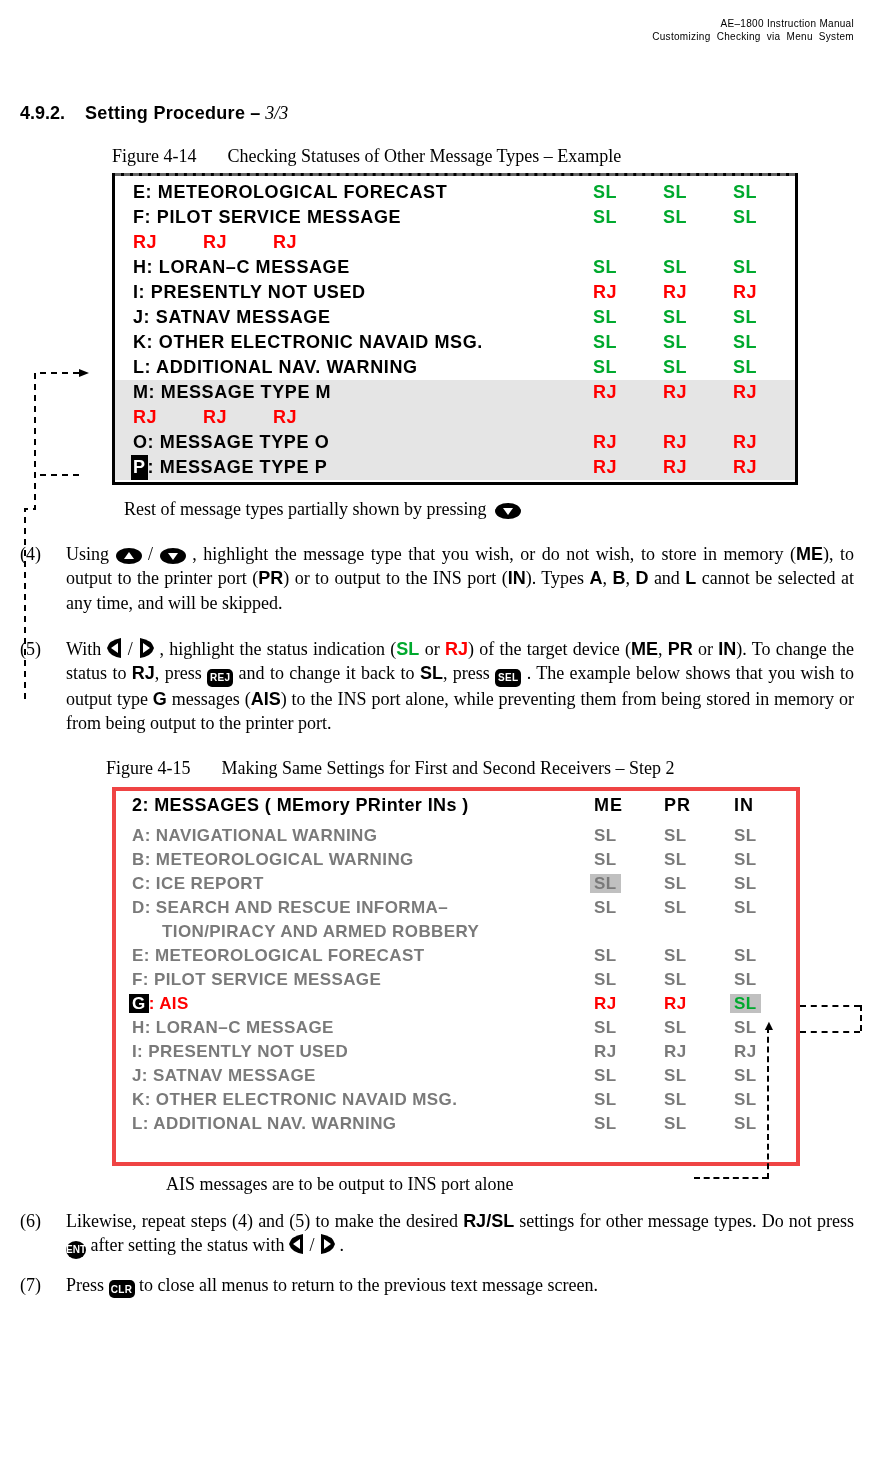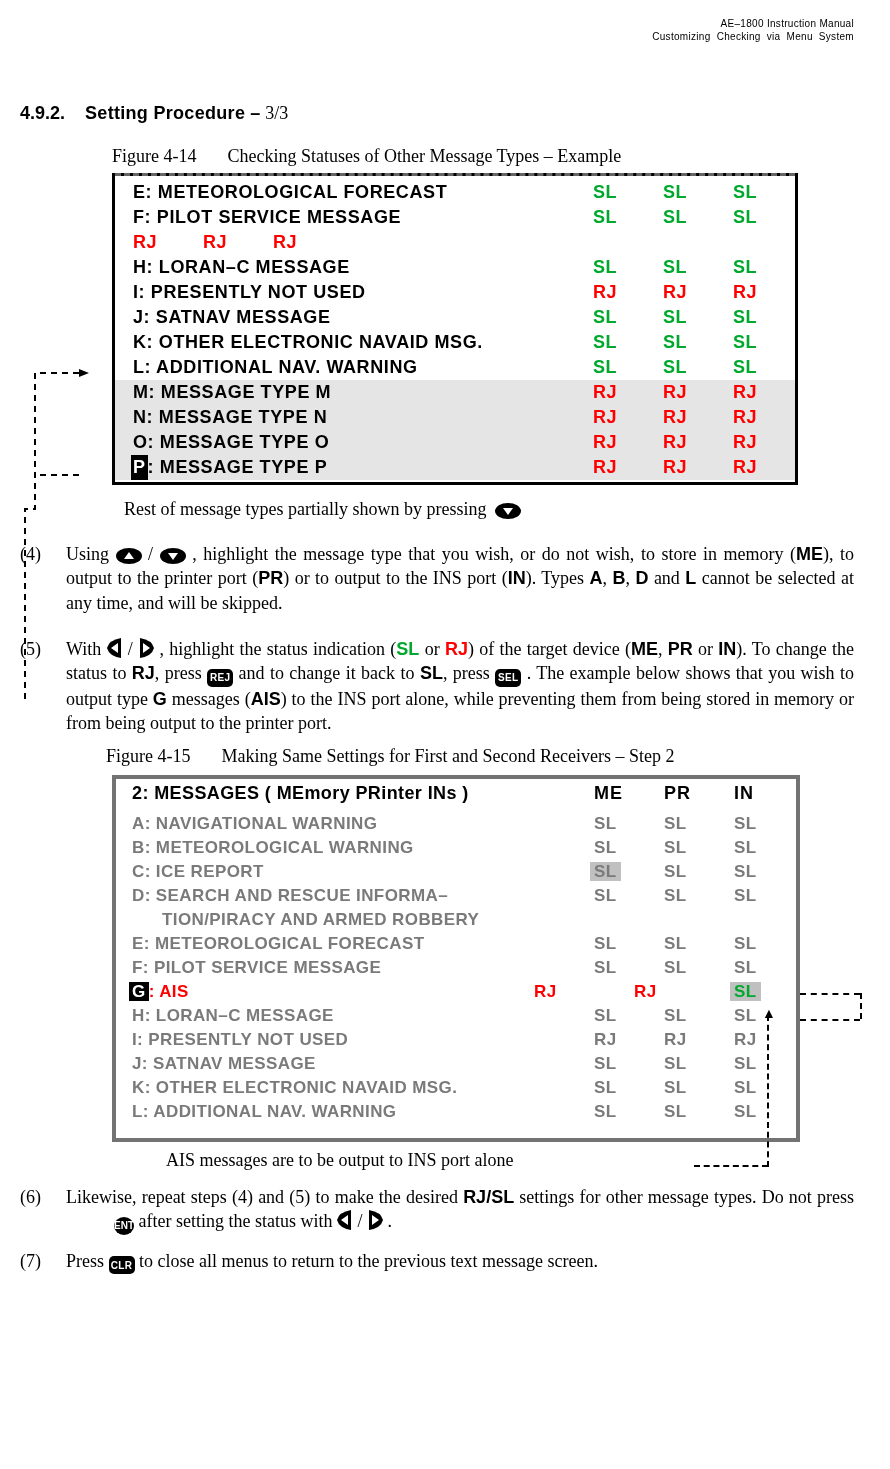--- a/index.html
+++ b/index.html
@@ -23,21 +23,21 @@
     font-size: 10px;
     line-height: 1.25;
     letter-spacing: 0.3px;
   }
   .section-title {
     font-family: Arial, Helvetica, sans-serif;
     font-weight: bold;
     font-size: 18px;
     margin-top: 60px;
   }
-  .section-title .sub { font-weight: normal; font-family: "Times New Roman", serif; text-align: center;}
+  .section-title .sub { font-style: italic; font-weight: normal; font-family: "Times New Roman", serif; text-align: center;}
   .fig-caption {
     font-size: 18px;
     text-align: left;
     margin: 22px 0 6px 92px;
   }
   .fig-caption .figno { font-family: "Times New Roman", serif; }
   .fig-caption .space { display:inline-block; width:22px; }
   
   .box1-wrap { margin-left: 92px; position: relative; }
   .box1 {
@@ -89,57 +89,57 @@
     display:inline-flex; align-items:center; justify-content:center;
     background:#000; color:#fff;
     font-family: Arial, Helvetica, sans-serif; font-size:10px; font-weight:bold;
     border-radius:5px; width:26px; height:18px; vertical-align: -2px;
     letter-spacing:0.3px;
   }
   .btn-oval {
     display:inline-flex; align-items:center; justify-content:center;
     background:#000; color:#fff;
     font-family: Arial, Helvetica, sans-serif; font-size:10px; font-weight:bold;
-    border-radius:50%; width:20px; height:18px; vertical-align: -2px; margin-left: 48px;
+    border-radius:50%; width:20px; height:18px; vertical-align: -2px;
   }
   .arrow-oval {
     display:inline-flex; align-items:center; justify-content:center;
     background:#000; color:#fff; border-radius:50%;
     width:26px; height:16px; vertical-align:-1px; font-size:11px;
   }
   
   .box2-wrap { margin: 8px 0 0 92px; position: relative; }
   .box2 {
-    border: 4px solid #737373;
+    border: 4px solid #ef4444;
     width: 680px;
     font-family: Arial, Helvetica, sans-serif;
     font-size: 17px;
     letter-spacing: 0.4px;
     position: relative;
-    padding-bottom: 14px;
+    padding-bottom: 26px;
   }
   .box2-header {
     display:flex; align-items:center;
     font-weight:bold; color:#000;
     padding: 4px 14px 2px 16px;
     font-size: 18px;
     border-bottom: 0;
   }
   .box2-header .title { flex:1 1 auto; }
   .box2-header .hcol { width:70px; font-weight:bold; letter-spacing:1px; }
   .row2 {
     display:flex; align-items:flex-start;
     padding: 0 14px 0 16px;
     color:#7a7a7a; font-weight:bold;
     line-height:24px;
   }
   .row2 .lbl { flex: 1 1 auto; }
   .row2 .c { width:70px; }
   .row2 .hi { background:#c0c0c0; color:#7a7a7a; padding:0 4px; margin-left:-4px;}
-  .row2.sel { color:#f00;gap:30px; }
+  .row2.sel { color:#f00; }
   .row2.sel .lbl-letter { background:#000; color:#fff; padding:0 3px; margin-left:-3px;}
   .row2.sel .c3 { color:#00a92e; background:#c0c0c0; padding:0 4px; margin-left:-4px;}
   .ann-dash-h { position:absolute; border-top:2.5px dashed #000; height:0; }
   .ann-dash-v { position:absolute; border-left:2.5px dashed #000; width:0; }
   .annotation { font-size:18px; text-align:left; margin: 8px 0 0 146px;}
   .arrowhead { font-size:14px; position:absolute; line-height:1;}
   svg.inline-icon { vertical-align:-3px; }
 </style>
 </head>
 <body>
@@ -240,21 +240,20 @@
           </div>
           <div class="row hi-row">
             <div class="label">M: MESSAGE TYPE M</div>
             <div class="cols">
               <div class="col red">RJ</div>
               <div class="col red">RJ</div>
               <div class="col red" style="width: 48px;">RJ</div>
             </div>
           </div>
           <div class="row hi-row">
-            <div class="label">N: MESSAGE TYPE N</div>
             <div class="cols">
               <div class="col red">RJ</div>
               <div class="col red">RJ</div>
               <div class="col red" style="width: 48px;">RJ</div>
             </div>
           </div>
           <div class="row hi-row">
             <div class="label">O: MESSAGE TYPE O</div>
             <div class="cols">
               <div class="col red">RJ</div>
@@ -316,21 +315,21 @@
           <polygon points="5,5 5,15 12,10" fill="#fff"></polygon>
         </svg>
       <span>, highlight the status indication (</span><span class="sans-bold-green">SL</span><span> or </span><span class="sans-bold-red">RJ</span><span>) of the target device (</span><span class="sans-bold">ME</span><span>, </span><span class="sans-bold">PR</span><span> or </span><span class="sans-bold">IN</span><span>). To change the status to </span><span class="sans-bold">RJ</span><span>, press </span>
       <span class="btn">REJ</span>
       <span>  and to change it back to </span><span class="sans-bold">SL</span><span>, press </span>
       <span class="btn">SEL</span>
       <span> . The example below shows that you wish to output type </span><span class="sans-bold">G</span><span> messages (</span><span class="sans-bold">AIS</span><span>) to the INS port alone, while preventing them from being stored in memory or from being output to the printer port.</span>
     </div>
   </div>
 
-  <div class="fig-caption" style="margin-left:86px;margin-top:10px;">
+  <div class="fig-caption" style="margin-left:86px;margin-top:22px;">
     <span class="figno">Figure 4-15</span>
     <span class="space"></span>
     <span>Making Same Settings for First and Second Receivers – Step 2</span>
   </div>
 
   <div class="box2-wrap">
     <div class="box2">
       <div class="box2-header">
         <div class="title">2: MESSAGES ( MEmory   PRinter   INs )</div>
         <div class="hcol">ME</div>

